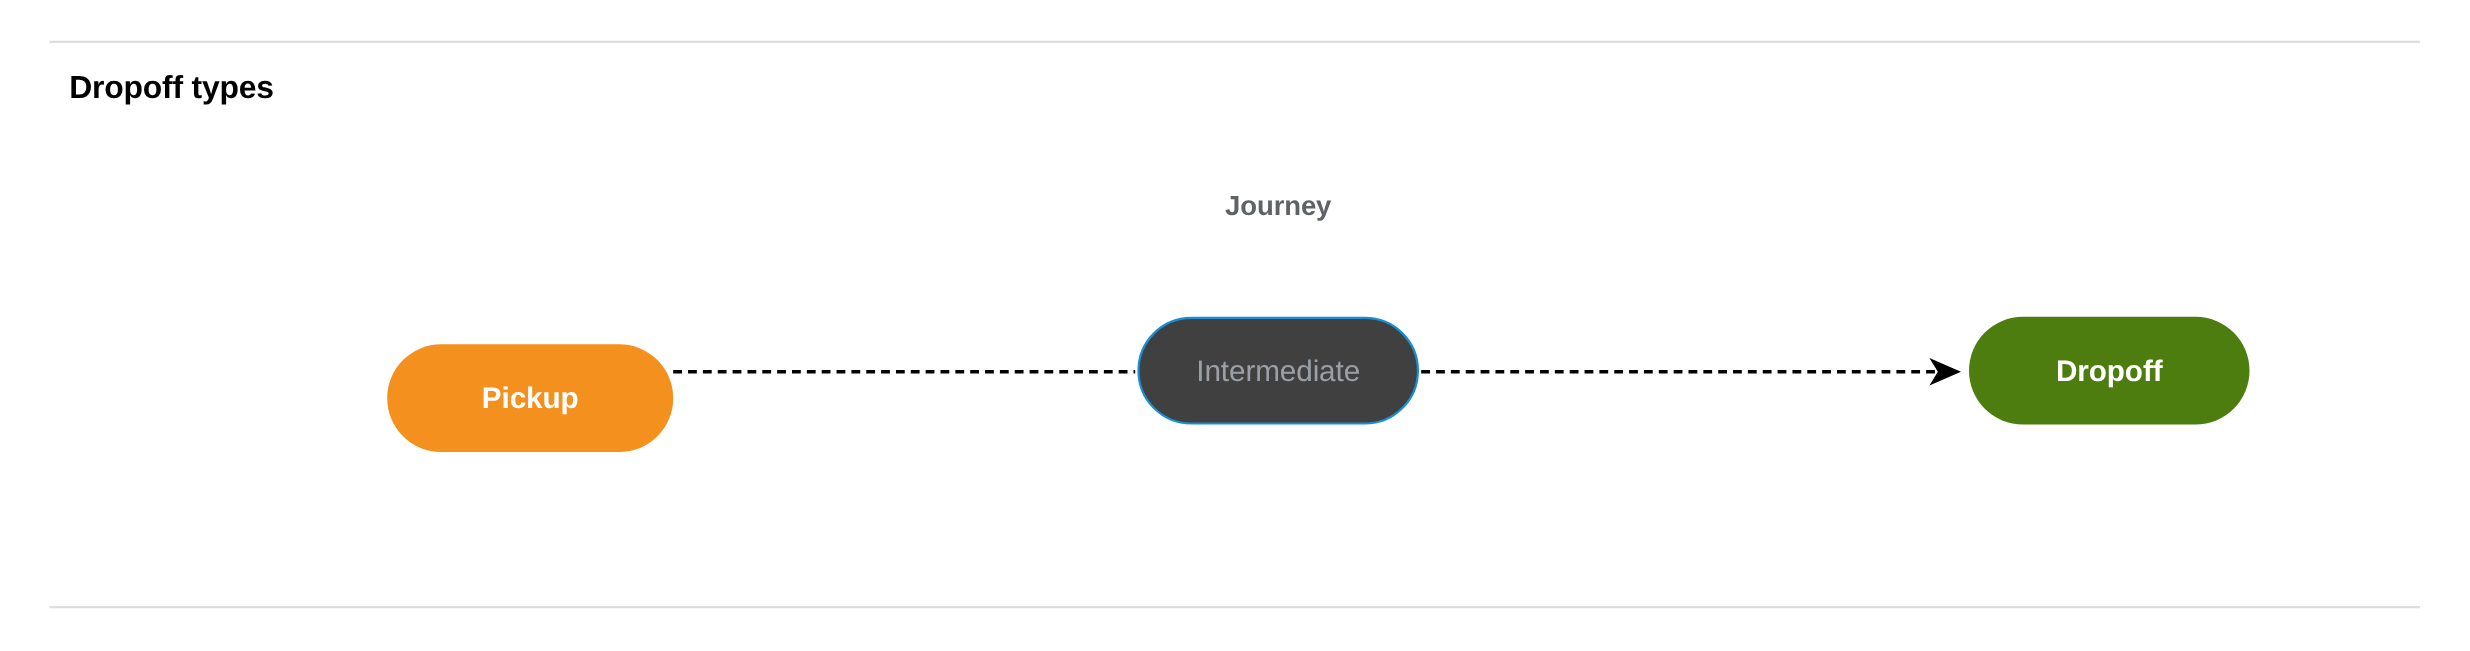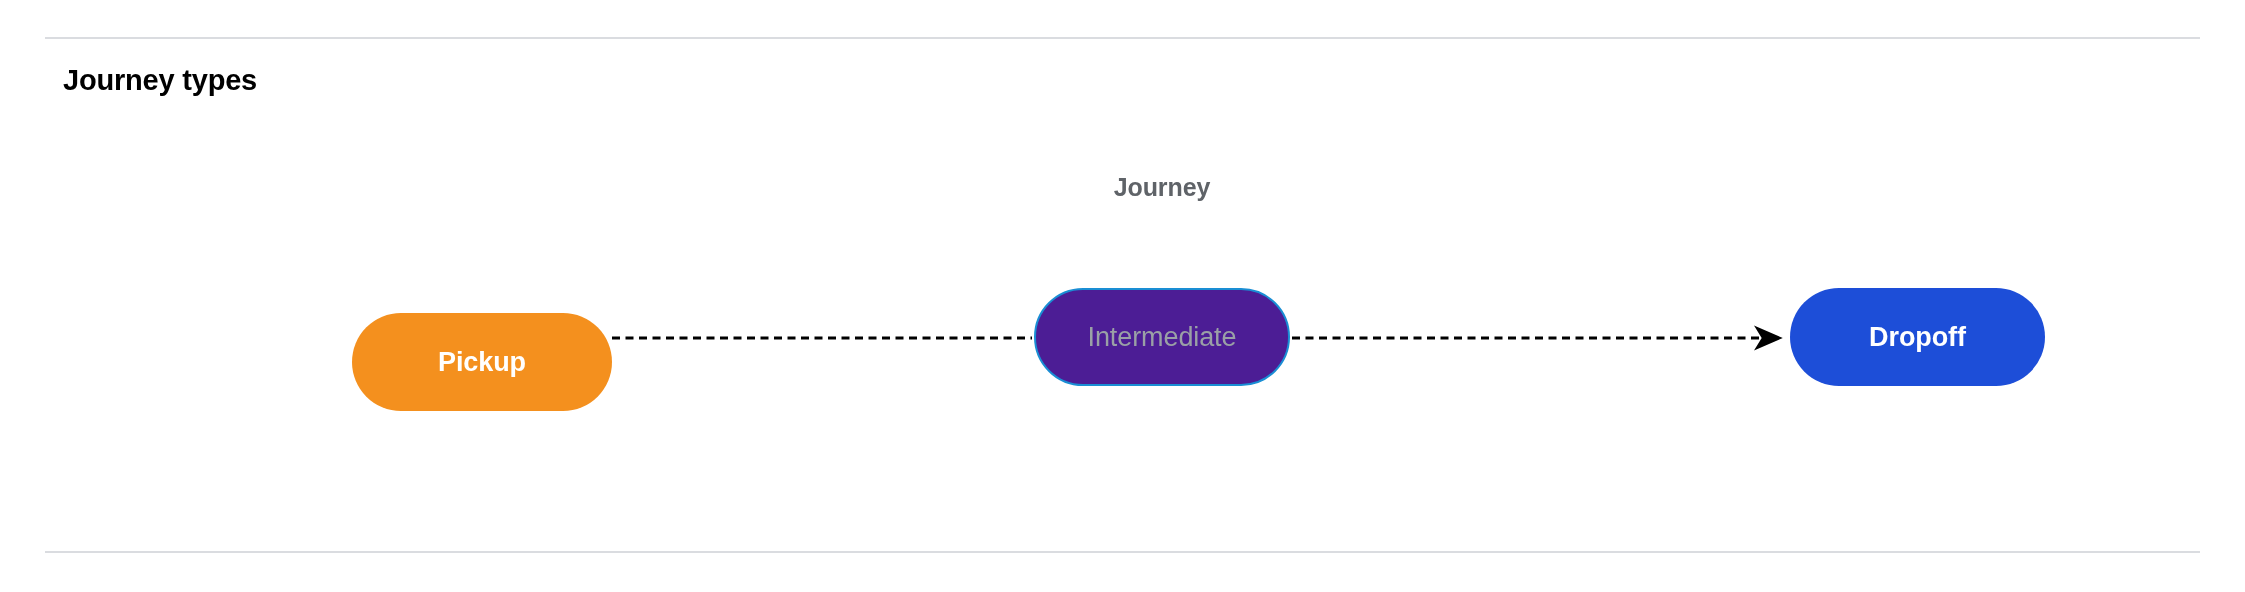--- a/index.html
+++ b/index.html
@@ -85,51 +85,51 @@
     width: 260px;
     background: #F4901E;
     color: #ffffff;
     font-weight: bold;
     margin-top: 25px;
   }
 
   .node.intermediate {
     left: 1034px;
     width: 256px;
-    background: #4c1d95;
+    background: #404040;
     border: 2.5px solid #1a8ed4;
     color: #9aa0a6;
     font-weight: normal;
   }
 
   .node.dropoff {
     left: 1790px;
     width: 255px;
-    background: #1d4ed8;
+    background: #4d7c0f;
     color: #ffffff;
     font-weight: bold;
   }
 
   .edges {
     position: absolute;
     left: 0;
     top: 0;
     width: 2245px;
     height: 592px;
     pointer-events: none;
   }
 </style>
 </head>
 <body>
 
 <div class="panel">
 
   <div class="divider top"></div>
 
-  <div class="page-title">Journey types</div>
+  <div class="page-title">Dropoff types</div>
 
   <div class="diagram">
 
     <div class="journey-label">Journey</div>
 
     <svg class="edges" width="2245" height="592" viewBox="0 0 2245 592" xmlns="http://www.w3.org/2000/svg">
       <defs>
         <marker id="arrow-head" markerWidth="9" markerHeight="9" refX="7.5" refY="4.5" orient="auto" markerUnits="strokeWidth">
           <path d="M0,0.6 L9,4.5 L0,8.4 L2.4,4.5 Z" fill="#000000"></path>
         </marker>

